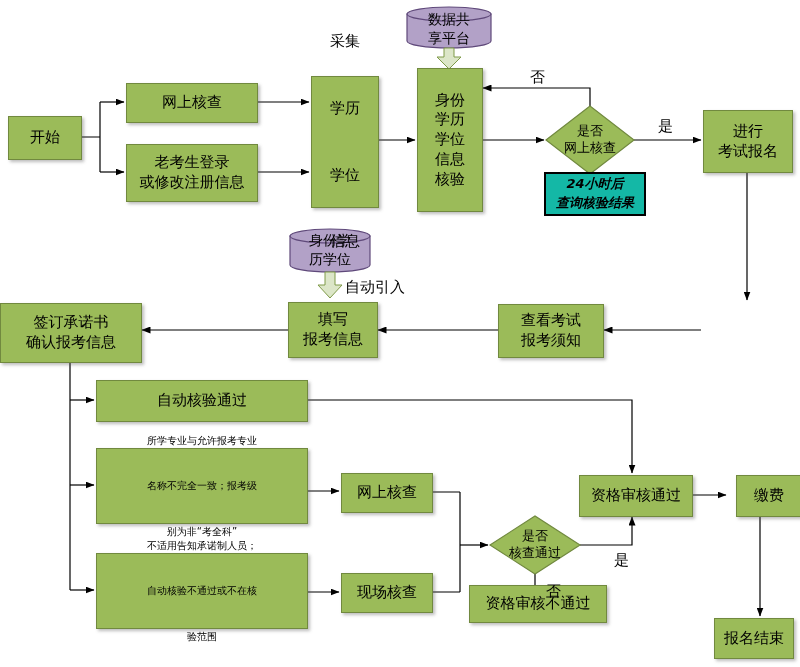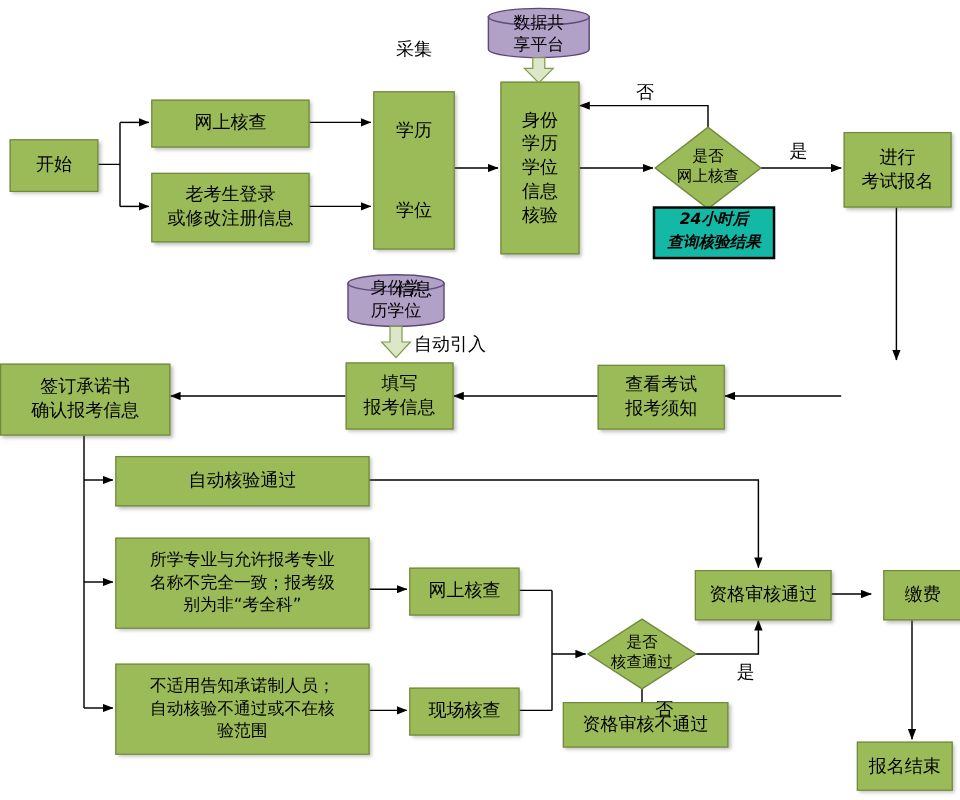--- a/index.html
+++ b/index.html
@@ -10,21 +10,21 @@
   #stage{position:absolute;left:0;top:0;width:800px;height:667px;}
   svg.connectors{position:absolute;left:0;top:0;z-index:1;}
   .node{
     position:absolute;z-index:2;
     background:var(--node-fill,#9BBB59);
     border:1px solid var(--node-border,#71893F);
     display:flex;flex-direction:column;align-items:center;justify-content:center;
     text-align:center;font-size:15px;line-height:1.32;
     box-shadow:2px 2px 3px rgba(90,90,90,.4);
   }
-  .node.body-text{font-size:14px;}
+  .node.body-text{font-size:10px;gap:32px;}
   .ln{display:block;}
   .overlay{
     position:absolute;z-index:3;display:flex;flex-direction:column;
     align-items:center;justify-content:center;text-align:center;
     font-size:14px;line-height:1.3;pointer-events:none;
   }
   .overlay.d{font-size:13px;}
   .note{
     position:absolute;z-index:4;background:#14b8a6;border:2px solid #000;
     display:flex;flex-direction:column;align-items:center;justify-content:center;

